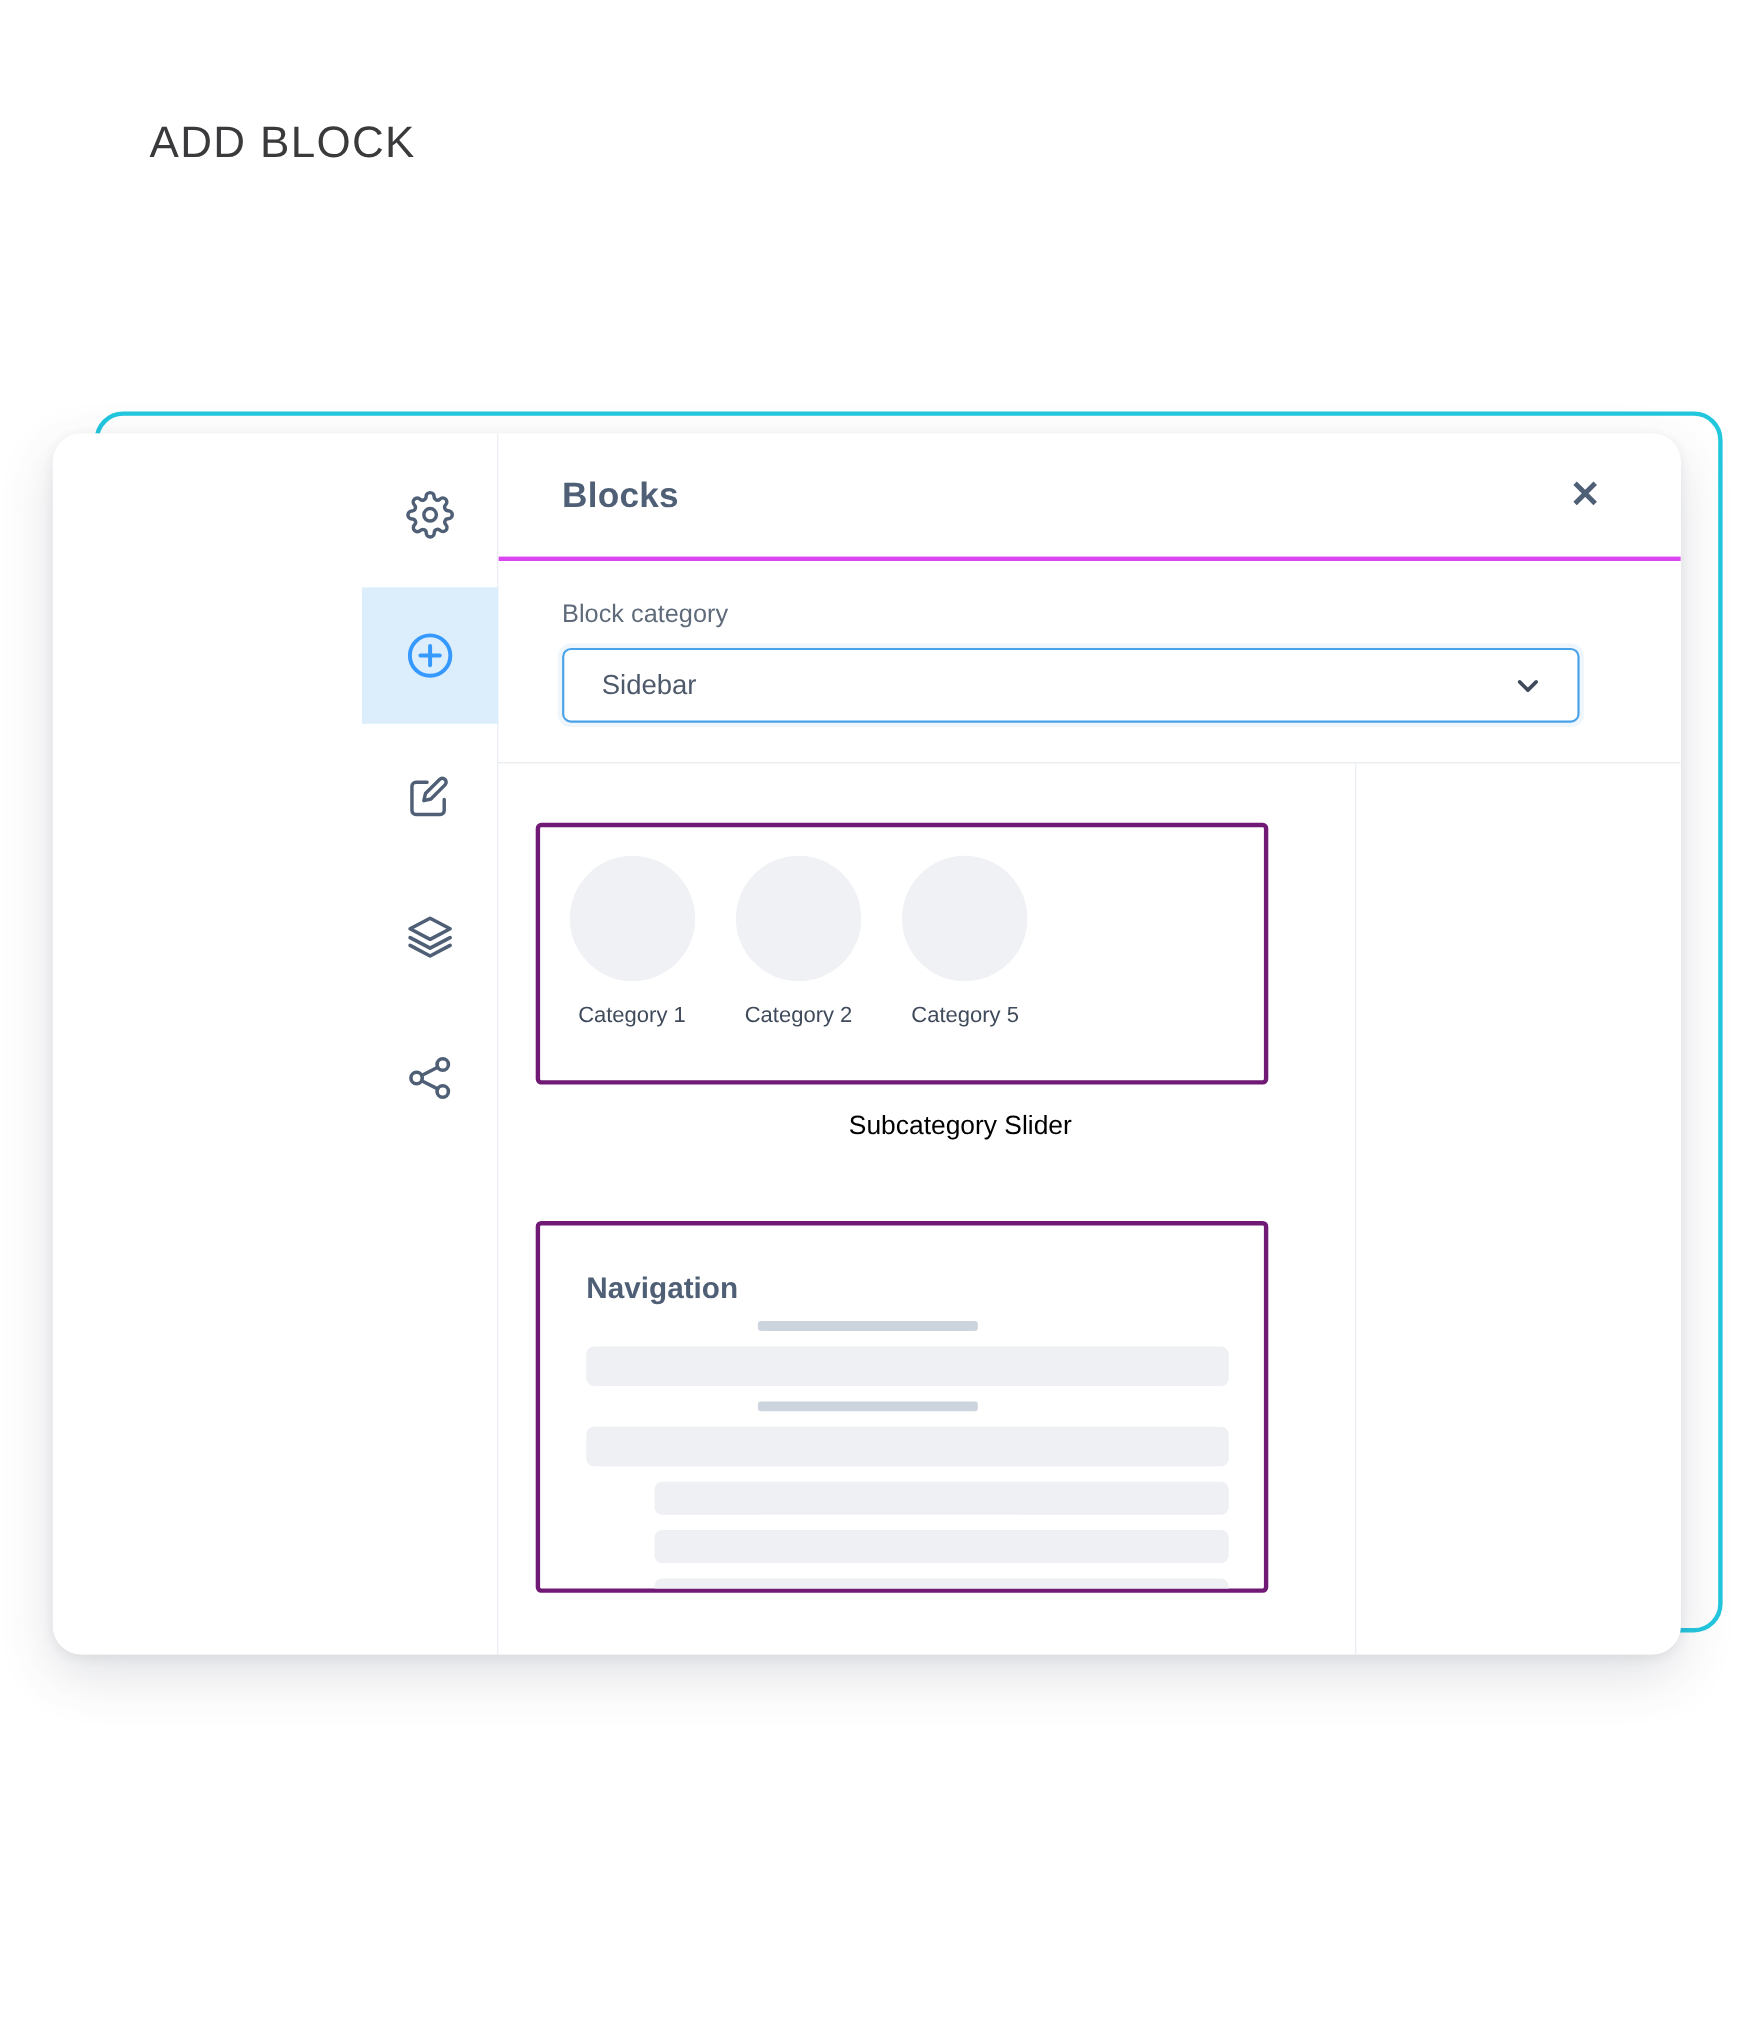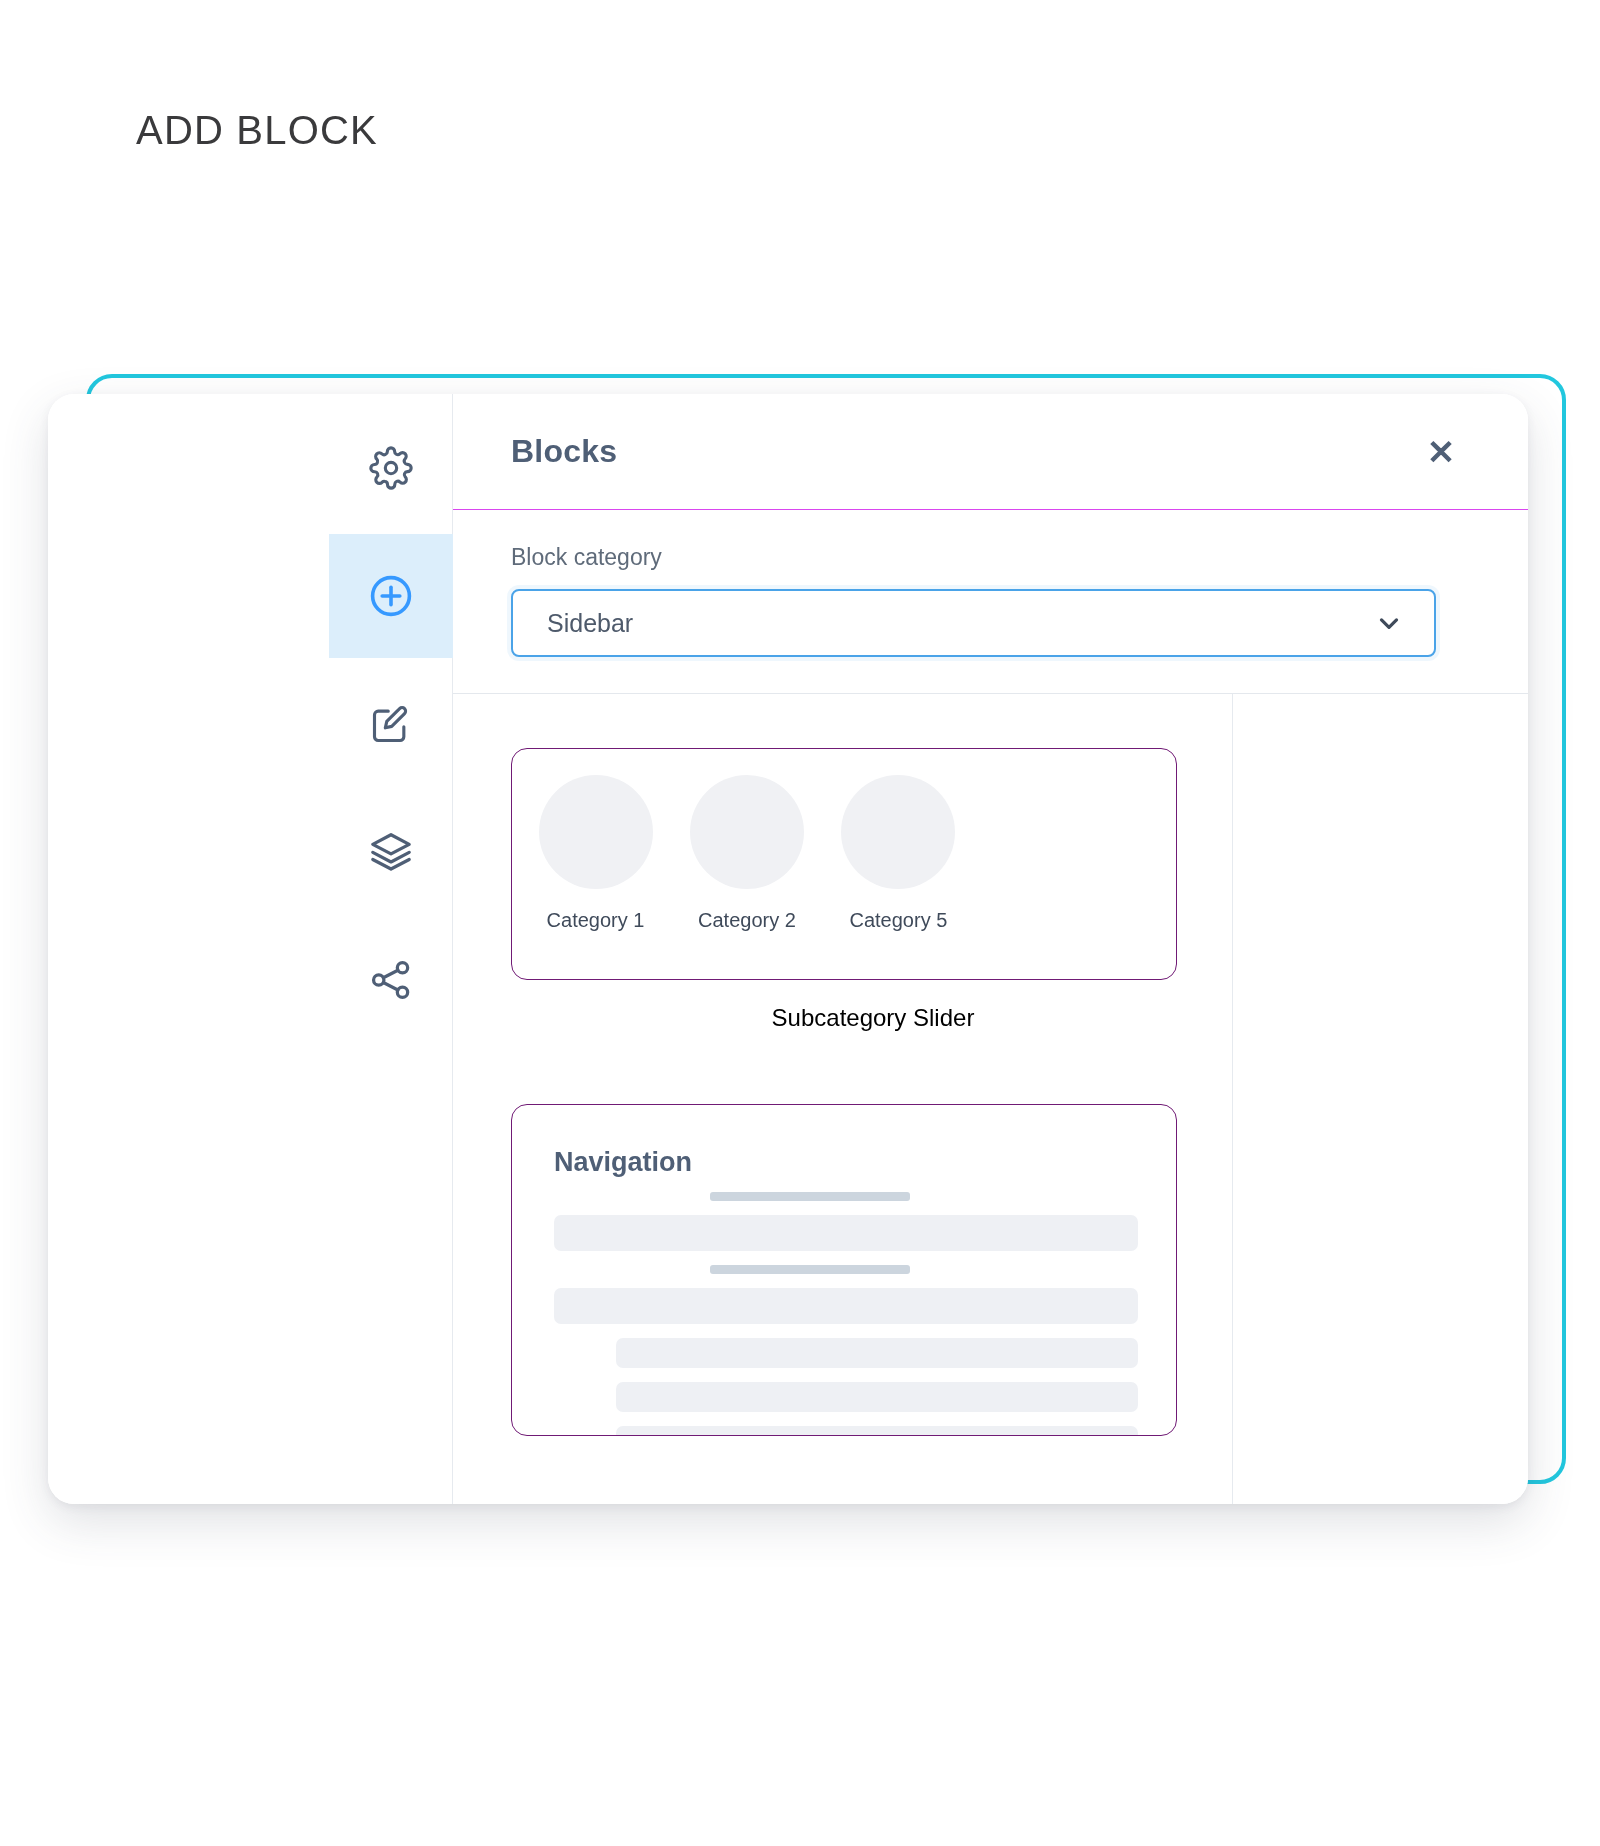--- a/index.html
+++ b/index.html
@@ -95,21 +95,21 @@
     min-width: 0;
   }
 
   .panel-header {
     height: 116px;
     flex: 0 0 116px;
     display: flex;
     align-items: center;
     justify-content: space-between;
     padding: 0 64px 0 58px;
-    border-bottom: 1px solid #d946ef;
+    border-bottom: 4px solid #d946ef;
   }
 
   .panel-title {
     font-size: 32px;
     font-weight: bold;
     color: #4f5f76;
     letter-spacing: .2px;
   }
 
   .close-btn {
@@ -172,23 +172,23 @@
   .blocks-col {
     width: 780px;
     height: 100%;
     border-right: 1px solid #e6eaef;
     padding: 54px 0 0 0;
     position: relative;
   }
 
   .block-preview {
     width: 666px;
-    margin-left: 58px;
-    border: 1px solid #701a75;
-    border-radius: 16px;
+    margin-left: 34px;
+    border: 4px solid #701a75;
+    border-radius: 5px;
     background: #ffffff;
     overflow: hidden;
   }
 
   
   .slider-preview {
     height: 230px;
     padding: 26px 0 0 10px;
     white-space: nowrap;
     overflow: hidden;

